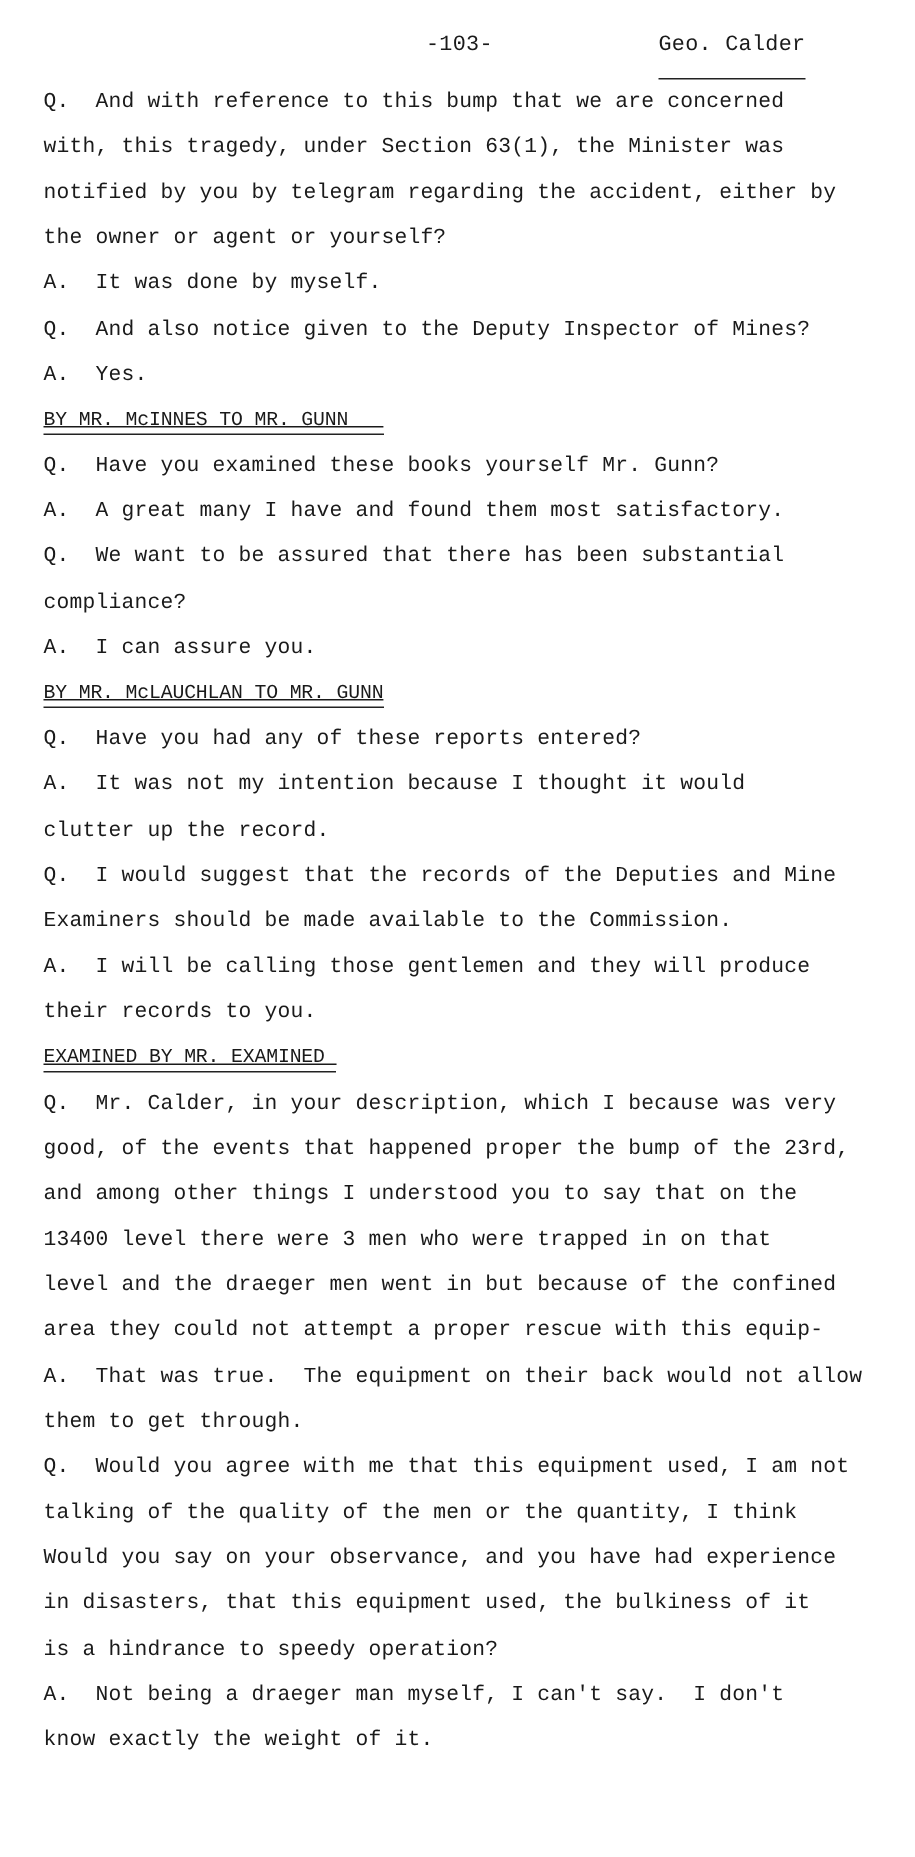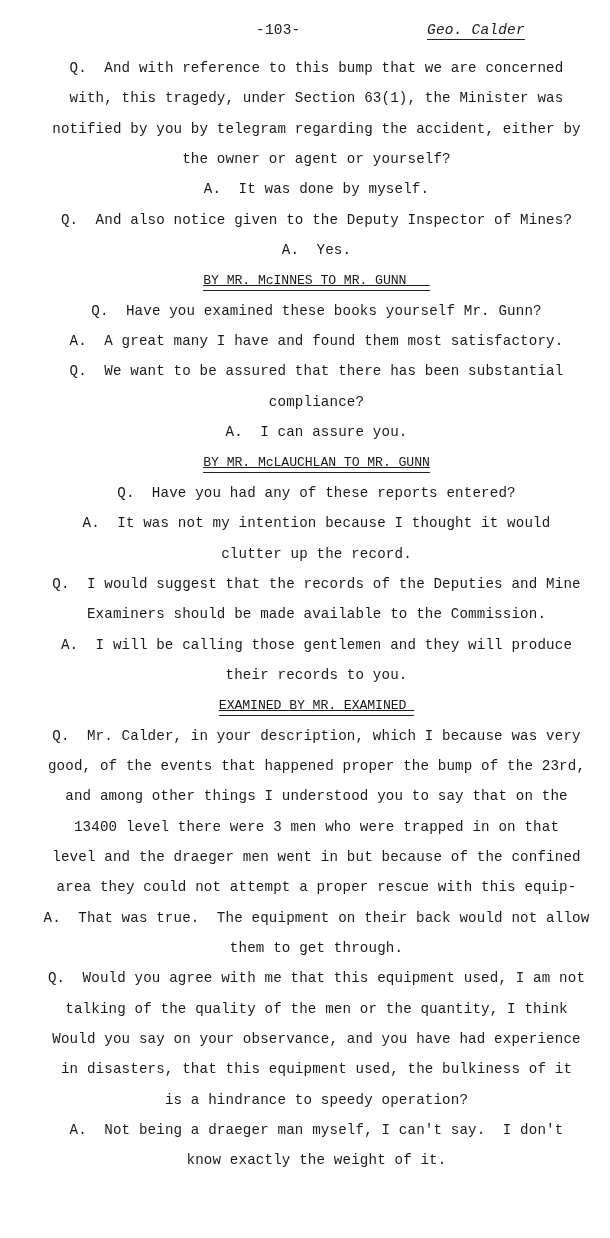--- a/index.html
+++ b/index.html
@@ -24,44 +24,42 @@
       position: absolute;
       top: 22px;
       left: 0;
       width: 610px;
       height: 22px;
       font-size: 14.5px;
       letter-spacing: 0.2px;
     }
     .page-number {
       position: absolute;
-      left: 256px;
+      left: 284px;
       top: 0;
     }
     .witness-name {
       position: absolute;
-      left: 427px;
+      left: 439px;
       top: 0;
       border-bottom: 1.5px solid #222;
-      padding-bottom: 1px;
-      font-style: italic;
+      padding-bottom: 14px;
     }
     .body-text {
       position: absolute;
       left: 29px;
       top: 53px;
       width: 575px;
     }
     .line {
       height: 30.35px;
       line-height: 30.35px;
       font-size: 14.2px;
       white-space: pre;
       letter-spacing: 0.15px;
-      text-align: center;
     }
     .heading {
       text-decoration: none;
     }
     .heading span.u {
       display: inline-block;
       line-height: 18px;
       border-bottom: 1.5px solid #222;
       font-size: 13.2px;
       letter-spacing: -0.1px;

